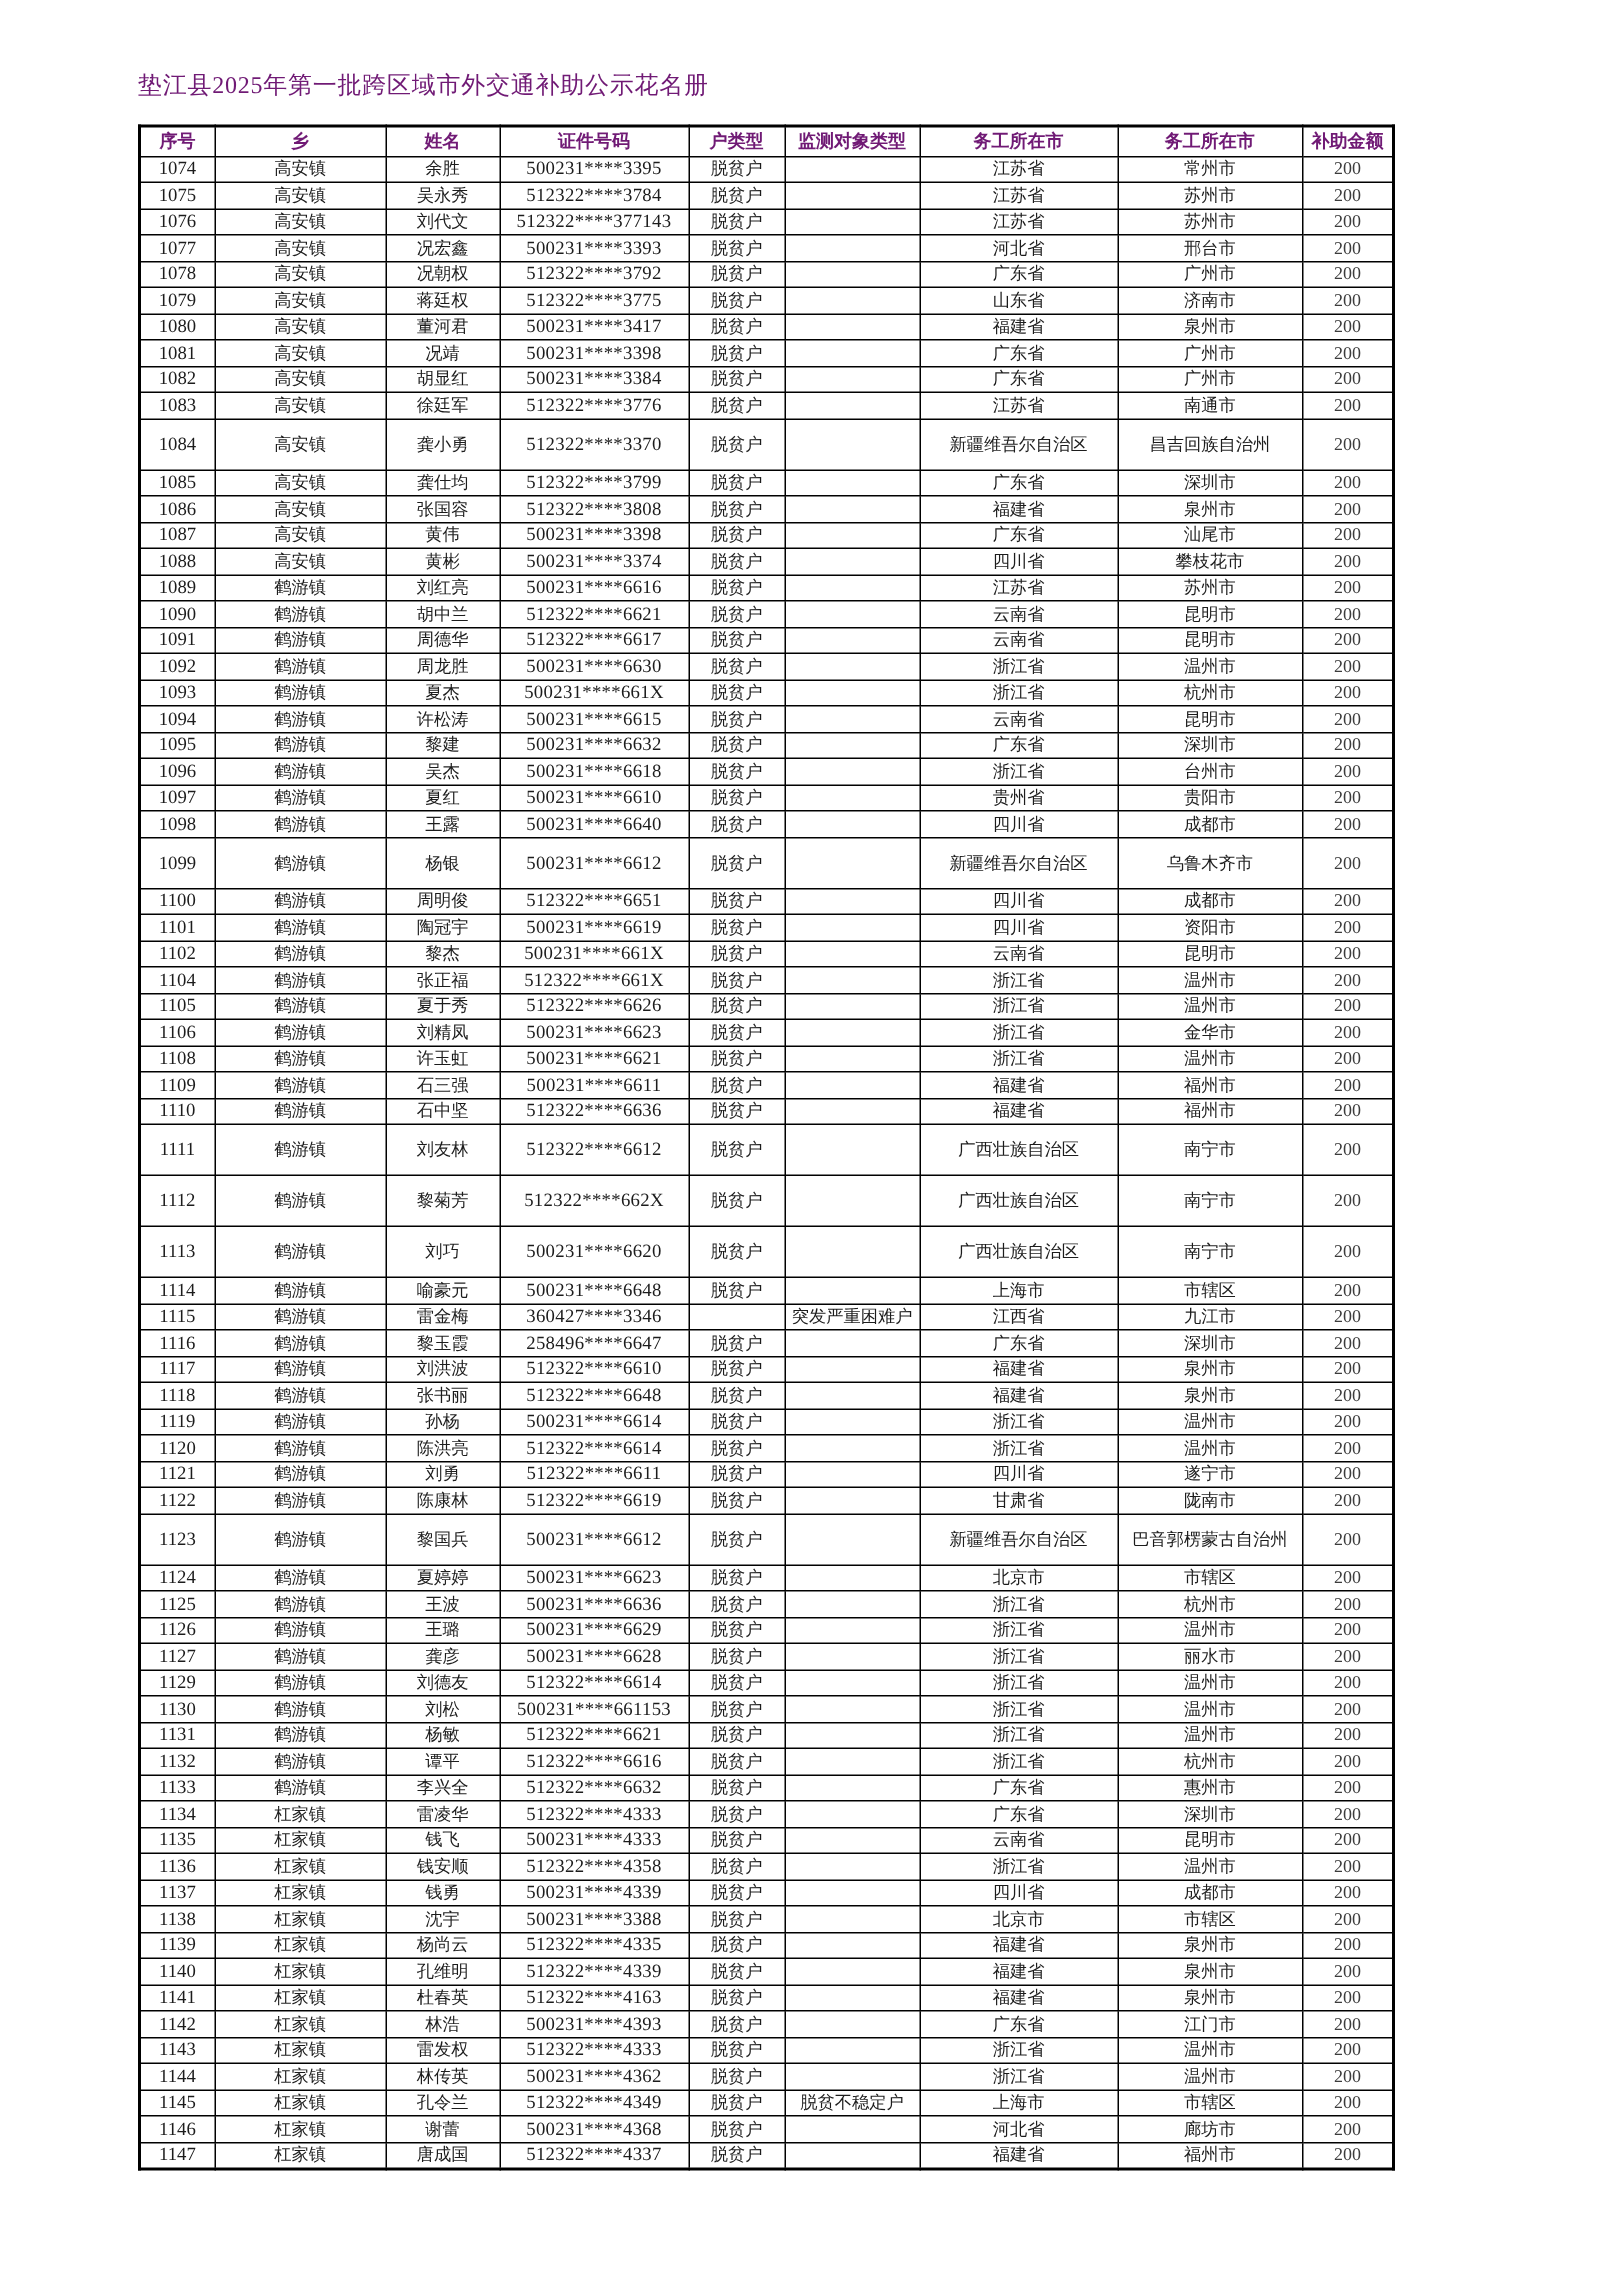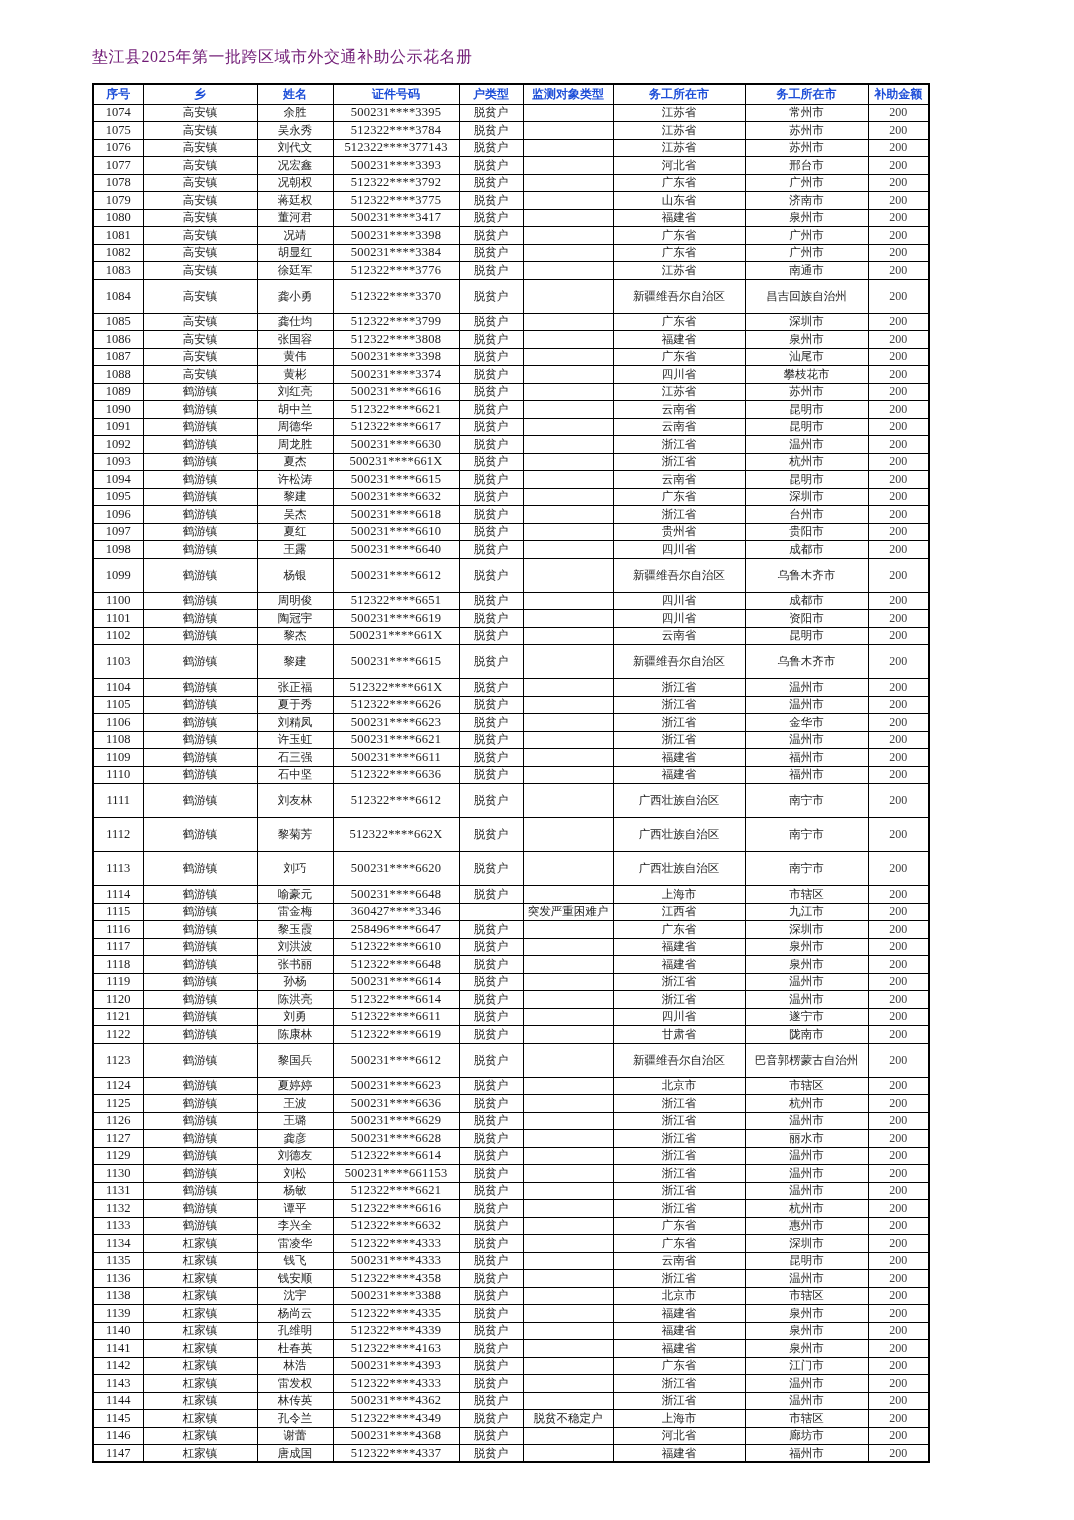--- a/index.html
+++ b/index.html
@@ -38,21 +38,21 @@
     text-align: center;
     vertical-align: middle;
     padding: 0 1px;
     overflow: hidden;
     white-space: nowrap;
   }
   .roster-table thead th {
     height: 20px;
     font-weight: bold;
     font-size: 12px;
-    color: #1d4ed8;
+    color: #701a75;
   }
   .roster-table tbody tr { height: 17.5px; }
   .roster-table tbody tr.tall { height: 34px; }
   .roster-table td.num { font-size: 12.5px; letter-spacing: 0.2px; }
   .roster-table td.seq { font-size: 12.5px; }
   .roster-table td.amount { color: #3c3c3c; font-size: 12px; }
   col.c-seq      { width: 50px; }
   col.c-township { width: 114px; }
   col.c-name     { width: 76px; }
   col.c-id       { width: 126px; }
@@ -405,31 +405,20 @@
         <td class="seq">1102</td>
         <td>鹤游镇</td>
         <td>黎杰</td>
         <td class="num">500231****661X</td>
         <td>脱贫户</td>
         <td></td>
         <td>云南省</td>
         <td>昆明市</td>
         <td class="amount">200</td>
       </tr>
-      <tr class="tall">
-        <td class="seq">1103</td>
-        <td>鹤游镇</td>
-        <td>黎建</td>
-        <td class="num">500231****6615</td>
-        <td>脱贫户</td>
-        <td></td>
-        <td>新疆维吾尔自治区</td>
-        <td>乌鲁木齐市</td>
-        <td class="amount">200</td>
-      </tr>
       <tr>
         <td class="seq">1104</td>
         <td>鹤游镇</td>
         <td>张正福</td>
         <td class="num">512322****661X</td>
         <td>脱贫户</td>
         <td></td>
         <td>浙江省</td>
         <td>温州市</td>
         <td class="amount">200</td>
@@ -755,20 +744,31 @@
       </tr>
       <tr>
         <td class="seq">1136</td>
         <td>杠家镇</td>
         <td>钱安顺</td>
         <td class="num">512322****4358</td>
         <td>脱贫户</td>
         <td></td>
         <td>浙江省</td>
         <td>温州市</td>
+        <td class="amount">200</td>
+      </tr>
+      <tr>
+        <td class="seq">1137</td>
+        <td>杠家镇</td>
+        <td>钱勇</td>
+        <td class="num">500231****4339</td>
+        <td>脱贫户</td>
+        <td></td>
+        <td>四川省</td>
+        <td>成都市</td>
         <td class="amount">200</td>
       </tr>
       <tr>
         <td class="seq">1138</td>
         <td>杠家镇</td>
         <td>沈宇</td>
         <td class="num">500231****3388</td>
         <td>脱贫户</td>
         <td></td>
         <td>北京市</td>

